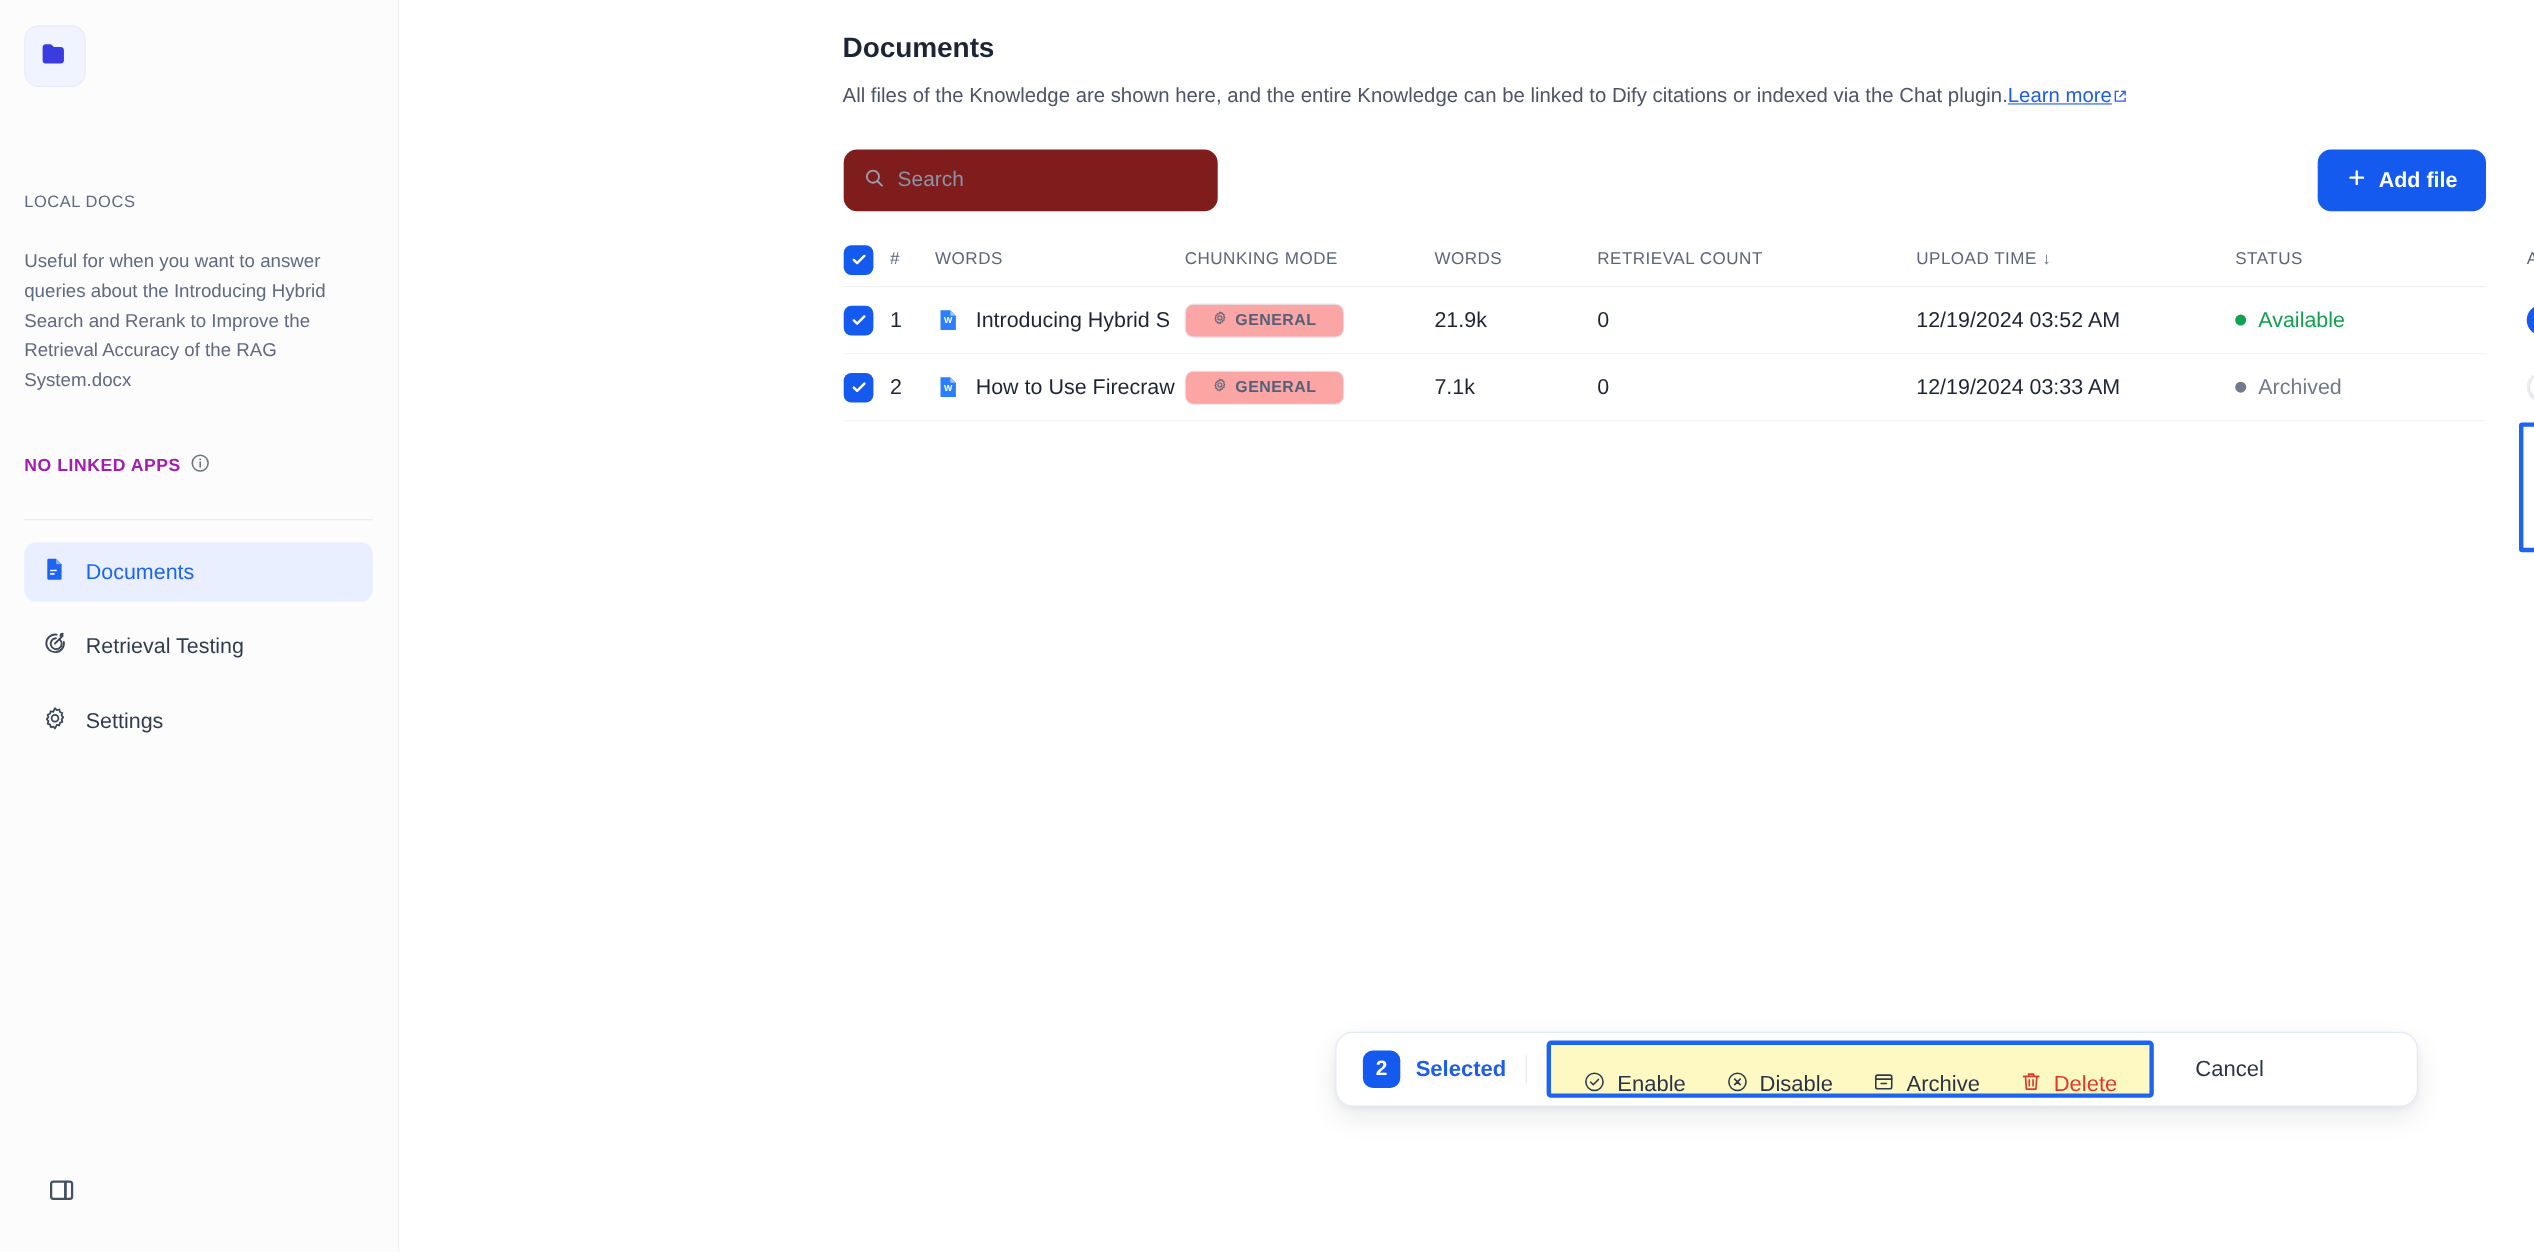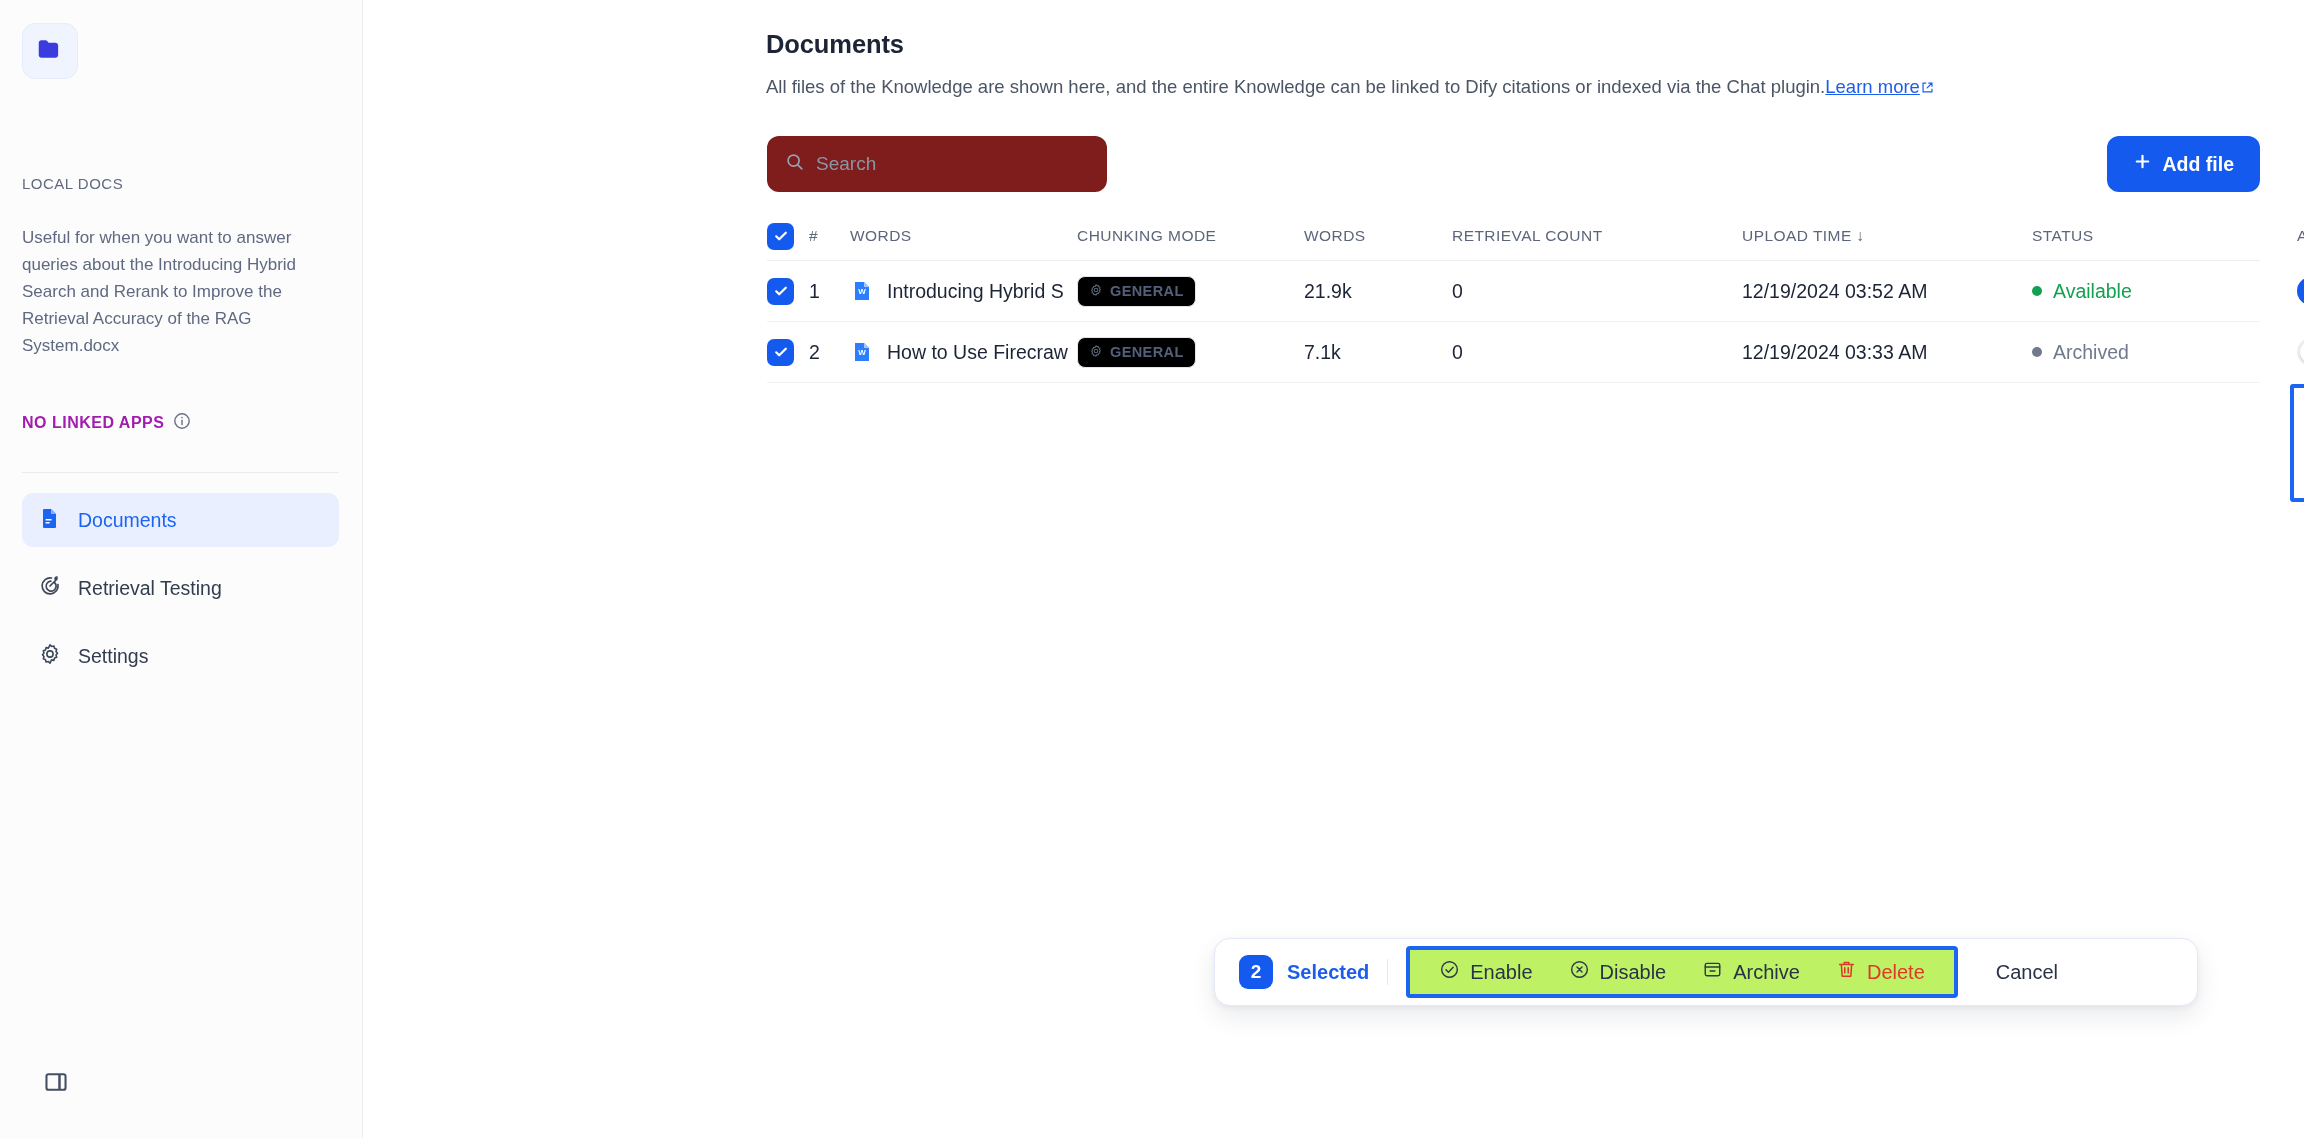--- a/index.html
+++ b/index.html
@@ -116,22 +116,22 @@
   .c-action{ flex: 1; display: flex; align-items: center; gap: 0; }
 
   .cbx {
     width: 27px; height: 27px; border-radius: 7px; background: #155aef;
     display: flex; align-items: center; justify-content: center; cursor: pointer;
   }
   .doc-ico { width: 24px; height: 24px; flex: 0 0 24px; }
   .name-txt { font-size: 19.5px; color: #1c2435; white-space: nowrap; }
   .badge {
     display: inline-flex; align-items: center; gap: 7px;
-    height: 31px; padding: 0 11px; border-radius: 8px;
-    border: 1px solid #e3e5eb; background: #000000;
+    height: 31px; padding: 0 24px; border-radius: 8px;
+    border: 1px solid #e3e5eb; background: #fca5a5;
     font-size: 14.5px; font-weight: 600; letter-spacing: 0.4px; color: #54607a;
   }
   .dot { width: 10px; height: 10px; border-radius: 50%; flex: 0 0 10px; }
   .st-available { color: #12a150; font-size: 19.5px; }
   .st-archived  { color: #717a8c; font-size: 19.5px; }
 
   .toggle {
     width: 48px; height: 28px; border-radius: 15px; position: relative;
     cursor: pointer; flex: 0 0 48px;
   }
@@ -163,23 +163,23 @@
     display: flex; align-items: center; padding: 0 24px;
   }
   .sel-count {
     width: 34px; height: 34px; border-radius: 9px; background: #155aef;
     color: #fff; font-size: 19px; font-weight: 700;
     display: flex; align-items: center; justify-content: center;
   }
   .sel-label { margin-left: 14px; font-size: 20px; font-weight: 600; color: #1c5eeb; }
   .sel-sep { width: 1px; height: 26px; background: #e4e7ee; margin: 0 18px; }
   .act-group {
-    display: flex; align-items: center; height: 52px;
-    border: 4px solid #1c64f2; border-radius: 4px; background: #bef264;
-    padding: 0 14px; gap: 6px;
+    display: flex; height: 52px;
+    border: 4px solid #1c64f2; border-radius: 4px; background: #fef9c3;
+    padding: 16px 14px; gap: 6px;
   }
   .act-btn {
     display: flex; align-items: center; gap: 10px;
     height: 40px; padding: 0 15px; border-radius: 9px; cursor: pointer;
     font-size: 20px; color: #293346;
   }
   .act-btn.danger { color: #e0372b; }
   .cancel-btn {
     margin-left: 26px; font-size: 20px; color: #293346; cursor: pointer;
     padding: 0 12px; height: 40px; display: flex; align-items: center; border-radius: 9px;

